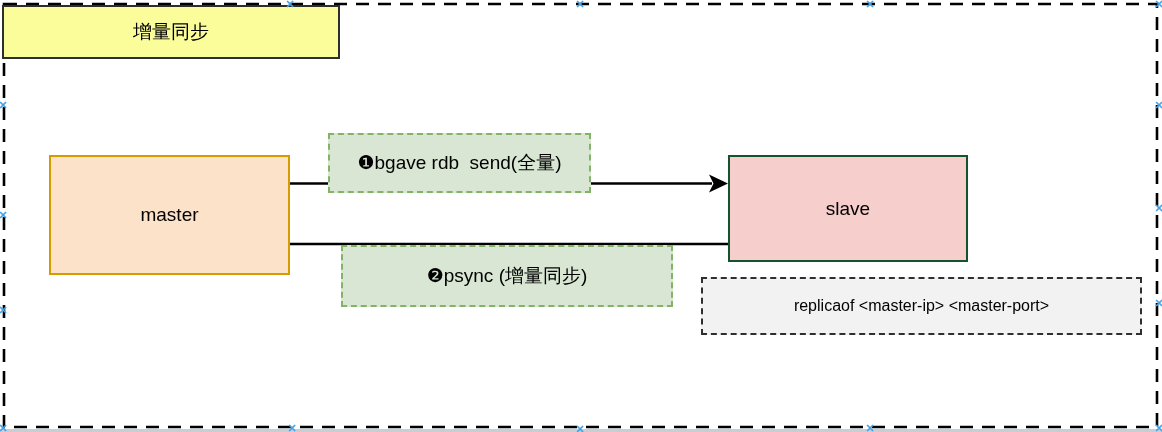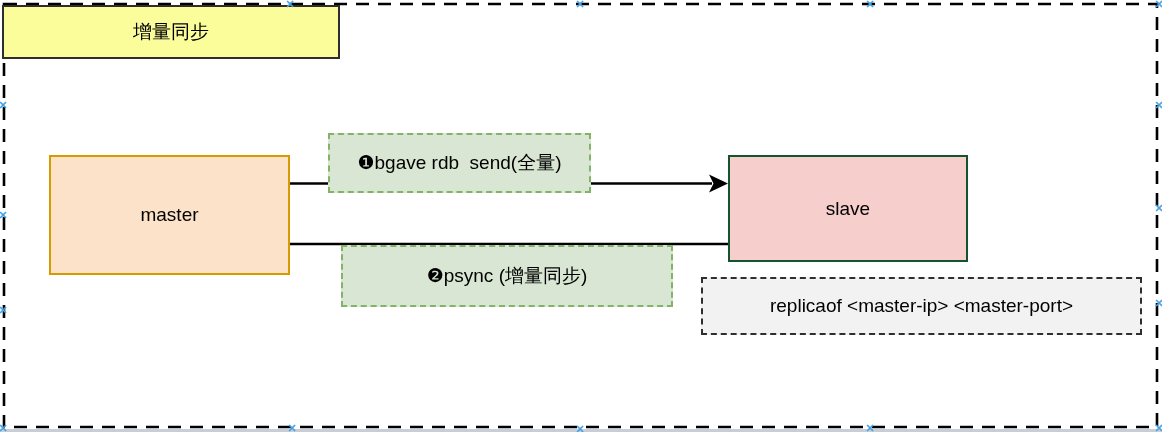--- a/index.html
+++ b/index.html
@@ -33,21 +33,21 @@
   }
   .step-box {
     background: #d8e6d3; border: 2px dashed #82b366;
     font-size: 19px; white-space: pre; z-index: 3;
   }
   .step-1 { left: 328px; top: 133px; width: 263px; height: 60px; }
   .step-2 { left: 341px; top: 245px; width: 332px; height: 62px; }
   .command-note {
     left: 701px; top: 277px; width: 441px; height: 58px;
     background: #f2f2f2; border: 2px dashed #2f2f2f;
-    font-size: 19px; z-index: 5;
+    font-size: 16px; z-index: 5;
   }
   .label { pointer-events: none; }
   .xmark {
     position: absolute; z-index: 6;
     color: #47a2e5; font-size: 11px; font-weight: 700;
     transform: translate(-50%, -50%);
     line-height: 1; pointer-events: none;
   }
   .canvas-edge-strip {
     position: absolute; left: 0; top: 429px; width: 1162px; height: 3px;

